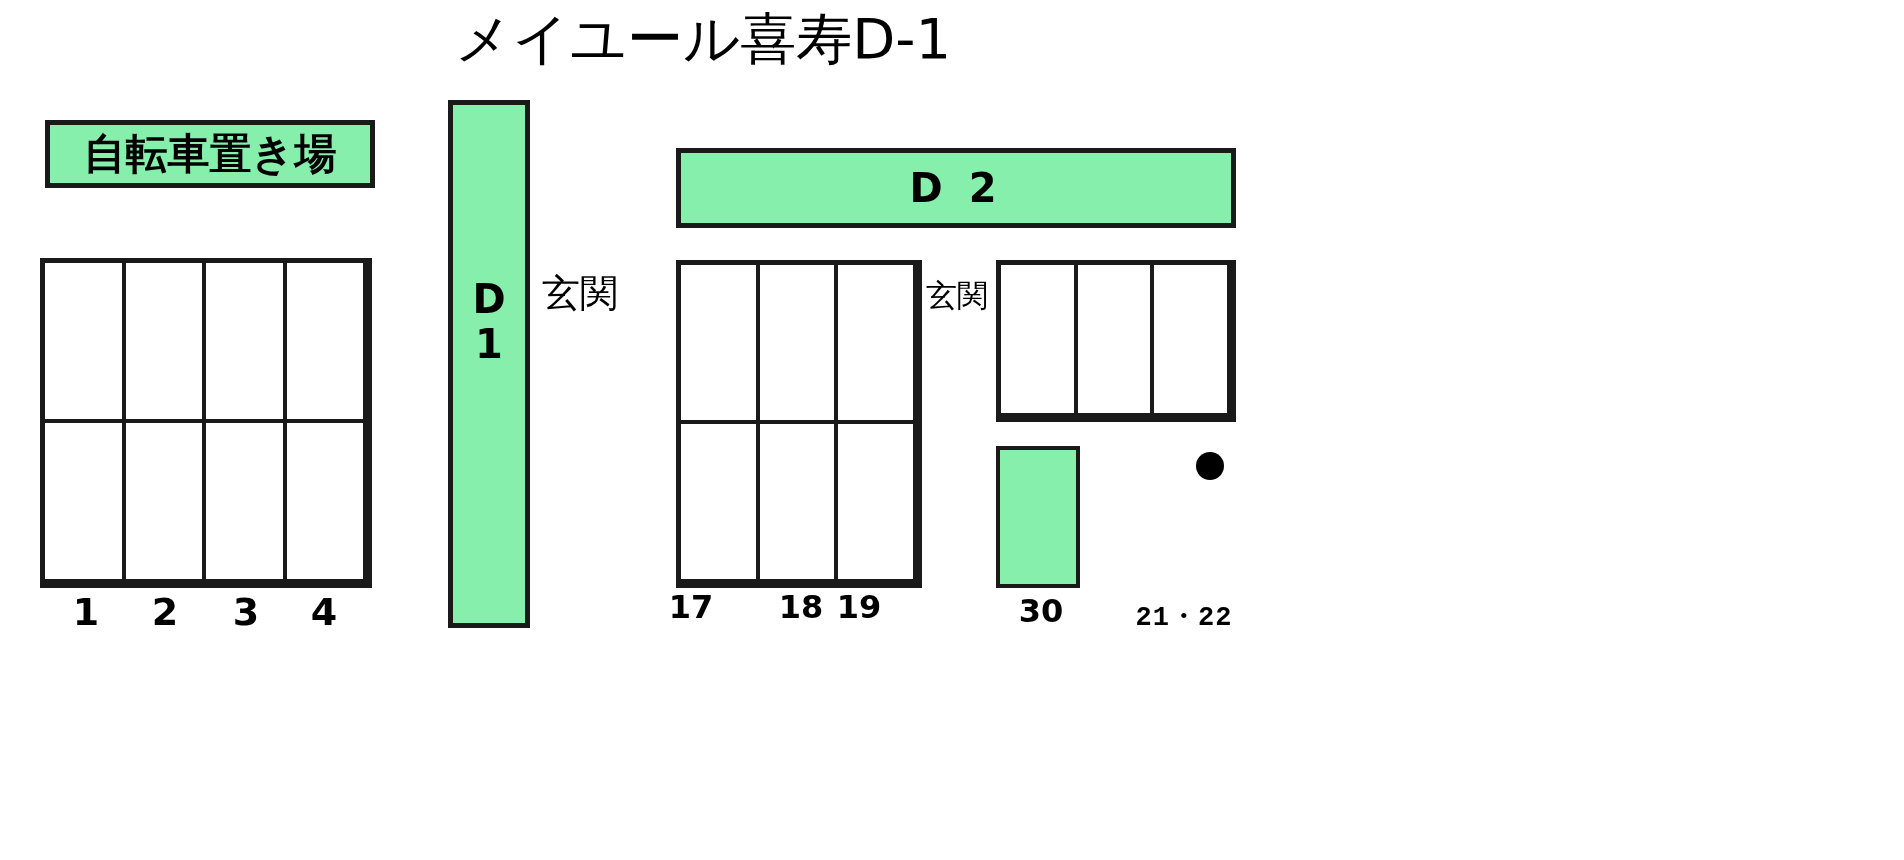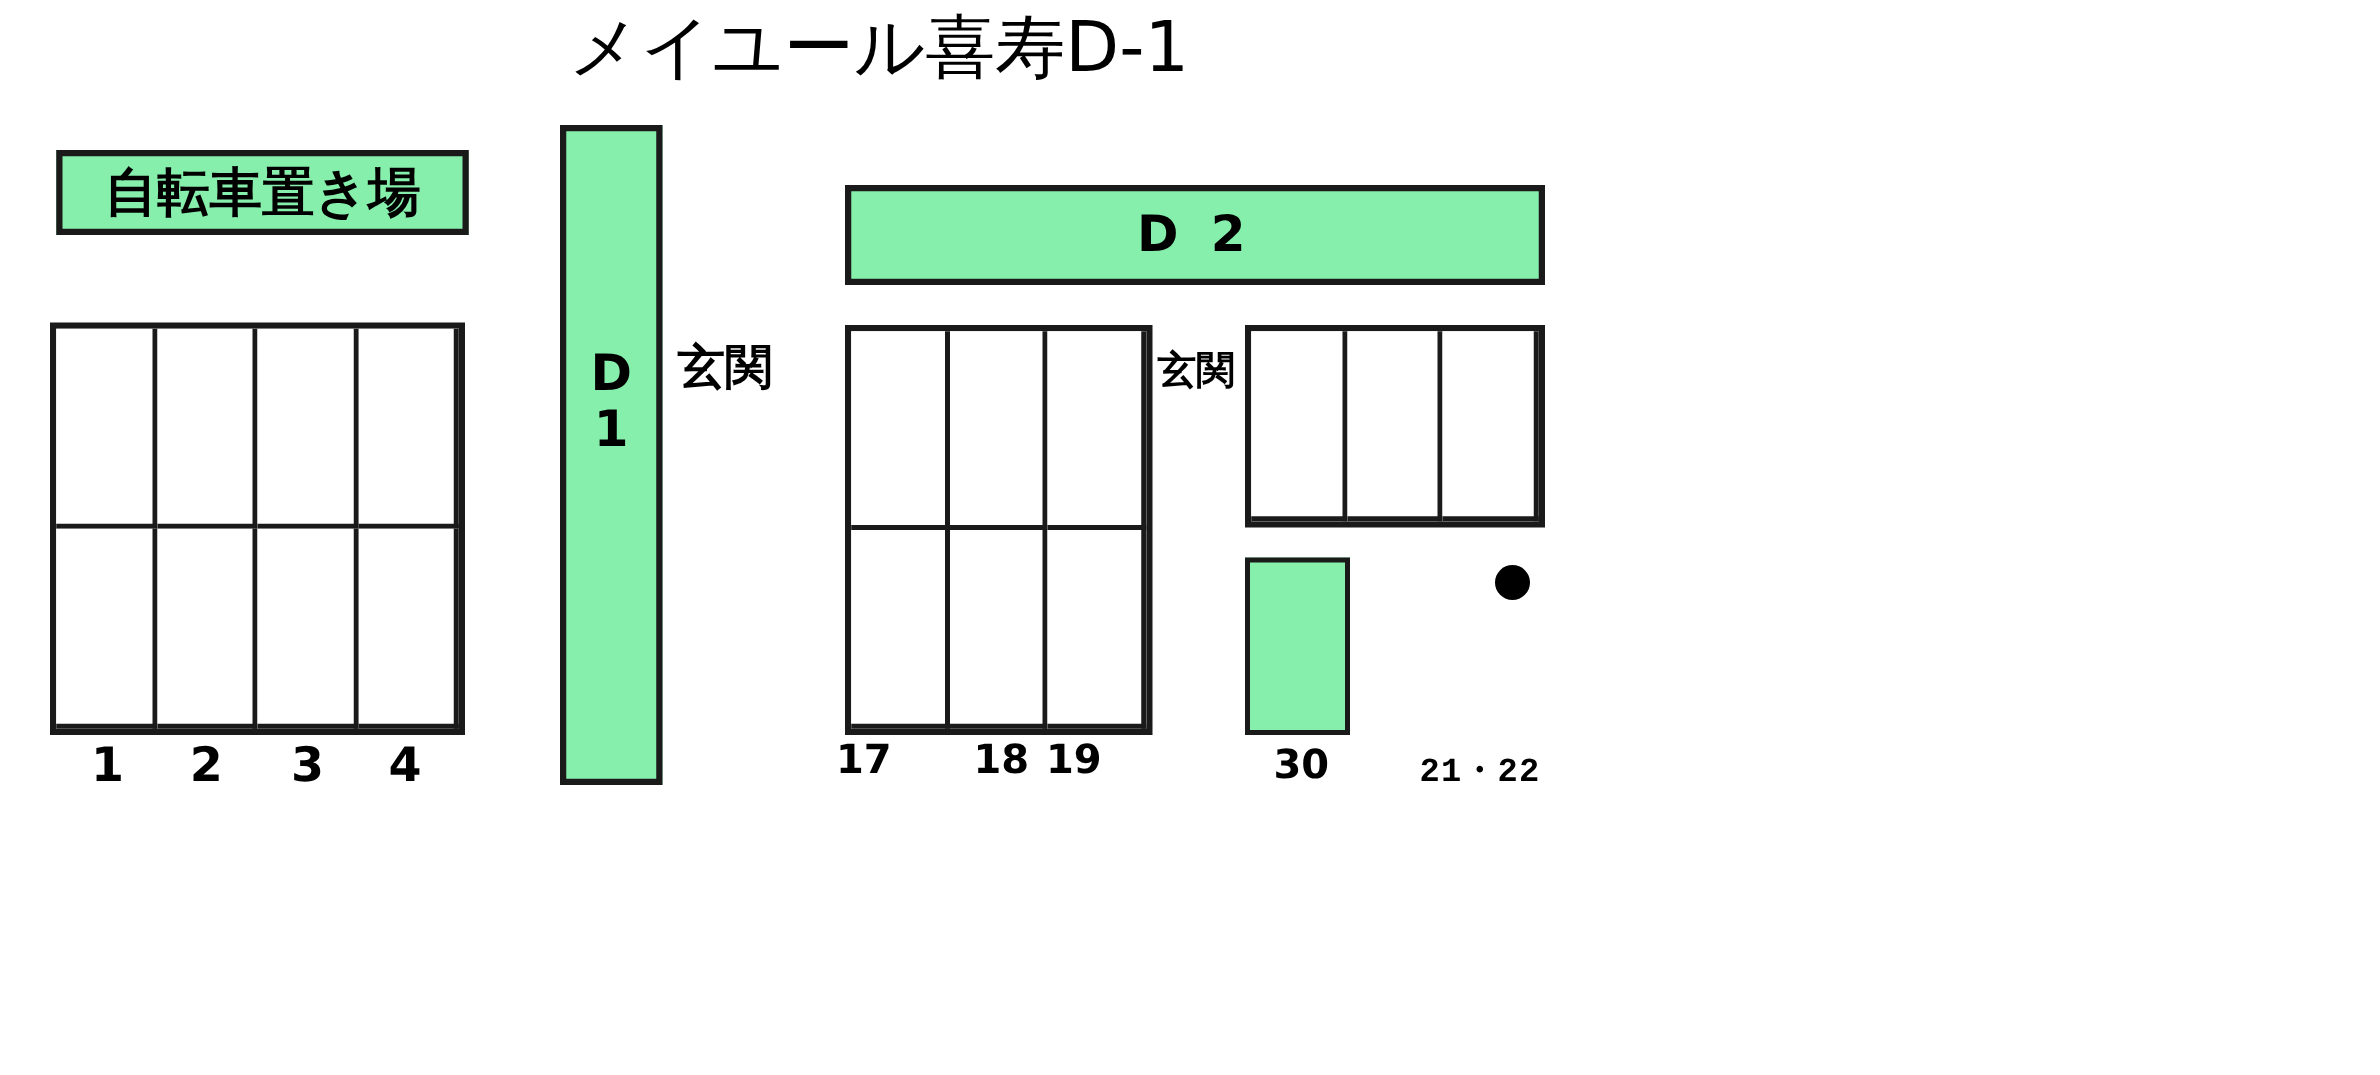--- a/index.html
+++ b/index.html
@@ -165,21 +165,21 @@
   .stall-num.tiny {
     font-size: 27px;
     letter-spacing: 1px;
     font-family: Liberation Mono, monospace;
   }
 
   
   .genkan {
     position: absolute;
     font-size: 38px;
-    font-weight: 700;
+    font-weight: 400;
     color: #000000;
     white-space: nowrap;
   }
   .genkan.small {
     font-size: 31px;
   }
 
   
   .pillar-dot {
     position: absolute;

